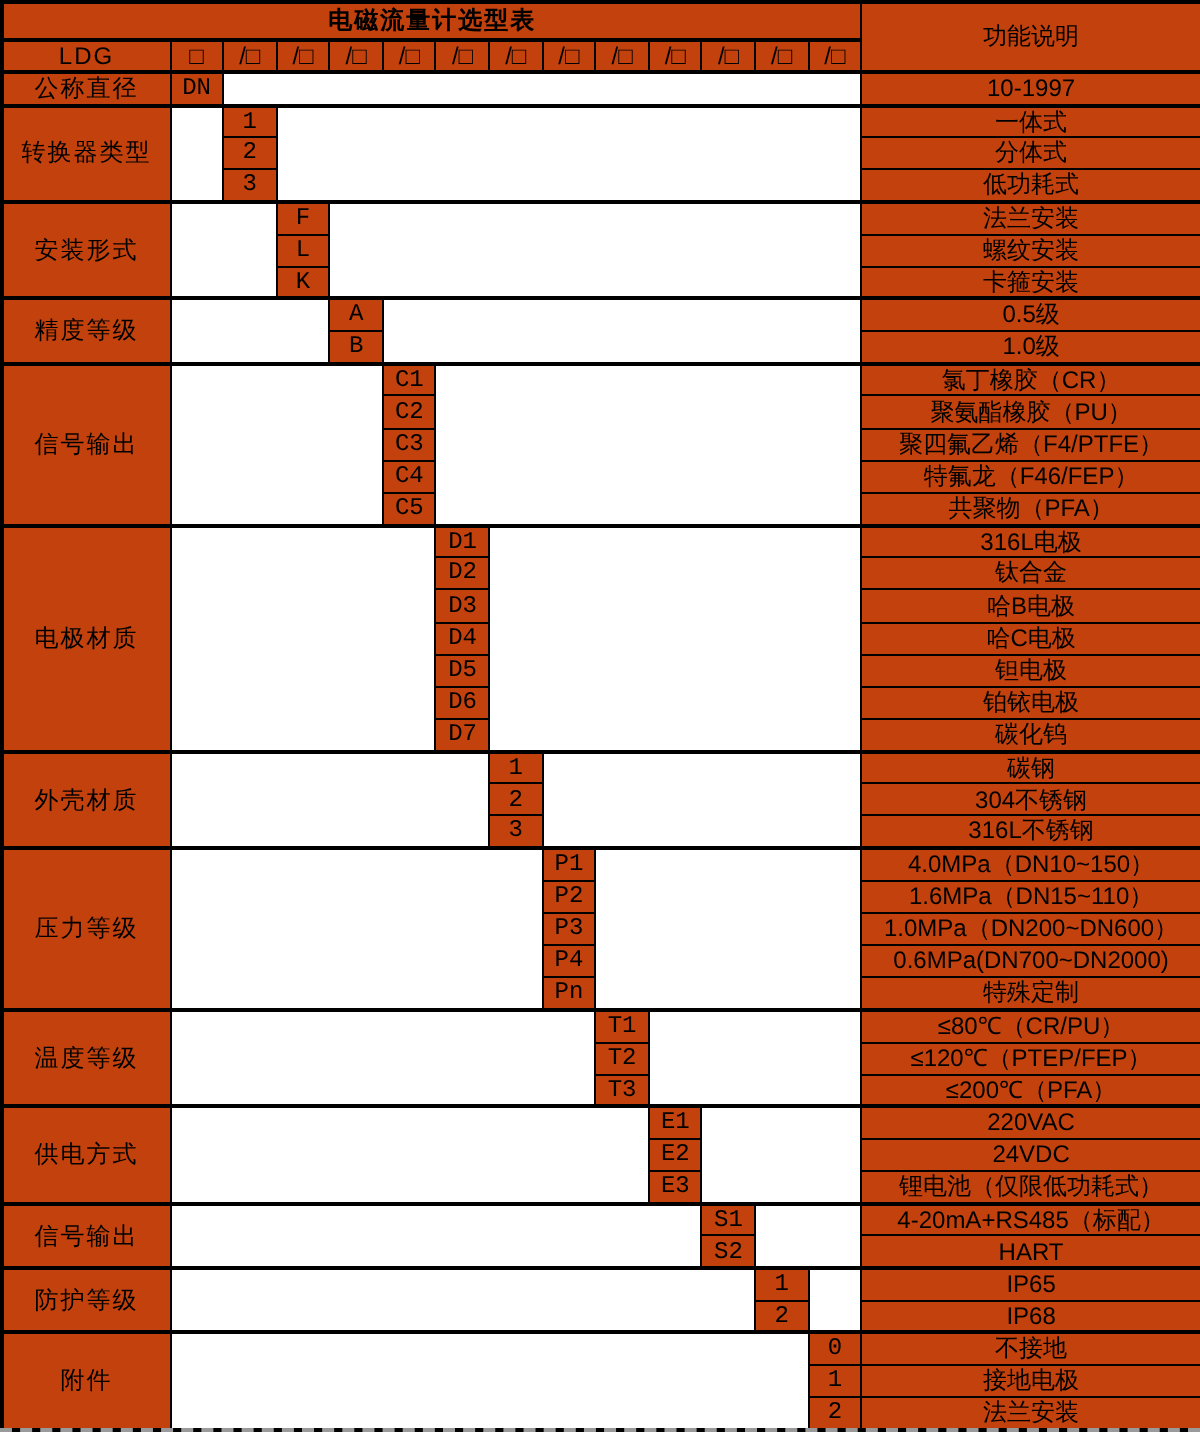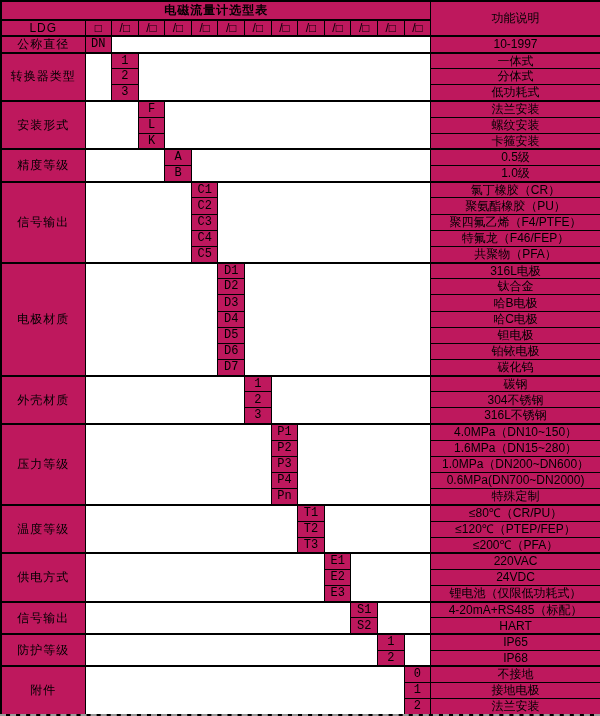--- a/index.html
+++ b/index.html
@@ -1,20 +1,20 @@
 <!DOCTYPE html>
 <html><head>
 <meta charset="utf-8">
 <style>
   html, body { margin: 0; padding: 0; background: #ffffff; }
   .page {
     position: relative;
     width: 600px;
     height: 716px;
-    background: #be185d;
+    background: #c2410c;
     font-family: "Liberation Sans", sans-serif;
     color: #000000;
   }
   table.sel {
     border-collapse: collapse;
     table-layout: fixed;
     width: 600px;
     height: 716px;
     border: 2px solid #000000;
   }
@@ -213,21 +213,21 @@
         </tr>
         <tr class="data-row block-start">
           <td class="label-cell" rowspan="5">压力等级</td>
           <td class="spacer-cell" rowspan="5" colspan="7"></td>
           <td class="code-cell">P1</td>
           <td class="spacer-cell" rowspan="5" colspan="5"></td>
           <td class="desc-cell desc-left">4.0MPa（DN10~150）</td>
         </tr>
         <tr class="data-row">
           <td class="code-cell">P2</td>
-          <td class="desc-cell desc-left">1.6MPa（DN15~280）</td>
+          <td class="desc-cell desc-left">1.6MPa（DN15~110）</td>
         </tr>
         <tr class="data-row">
           <td class="code-cell">P3</td>
           <td class="desc-cell desc-left">1.0MPa（DN200~DN600）</td>
         </tr>
         <tr class="data-row">
           <td class="code-cell">P4</td>
           <td class="desc-cell desc-left">0.6MPa(DN700~DN2000)</td>
         </tr>
         <tr class="data-row">

